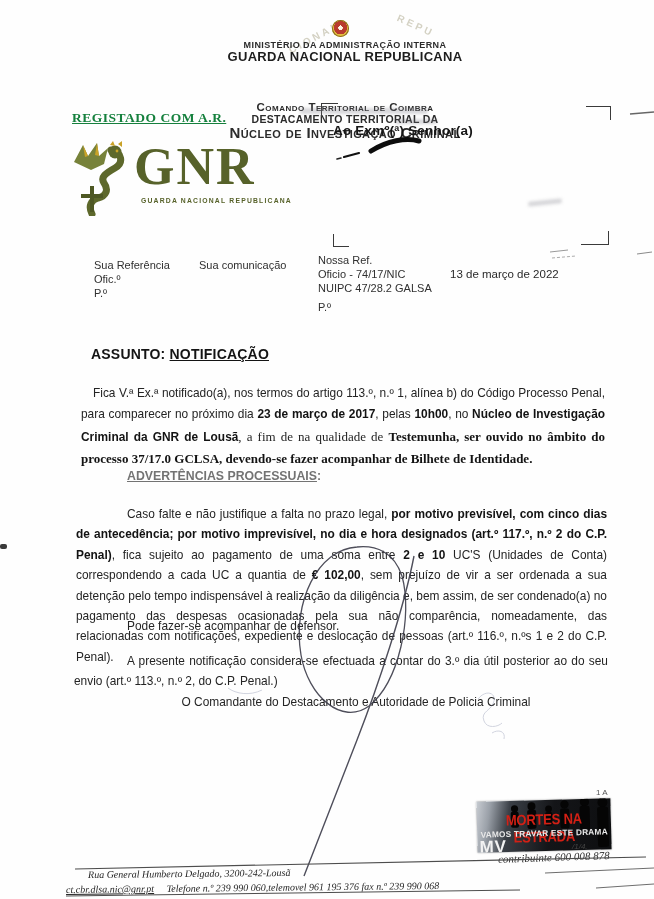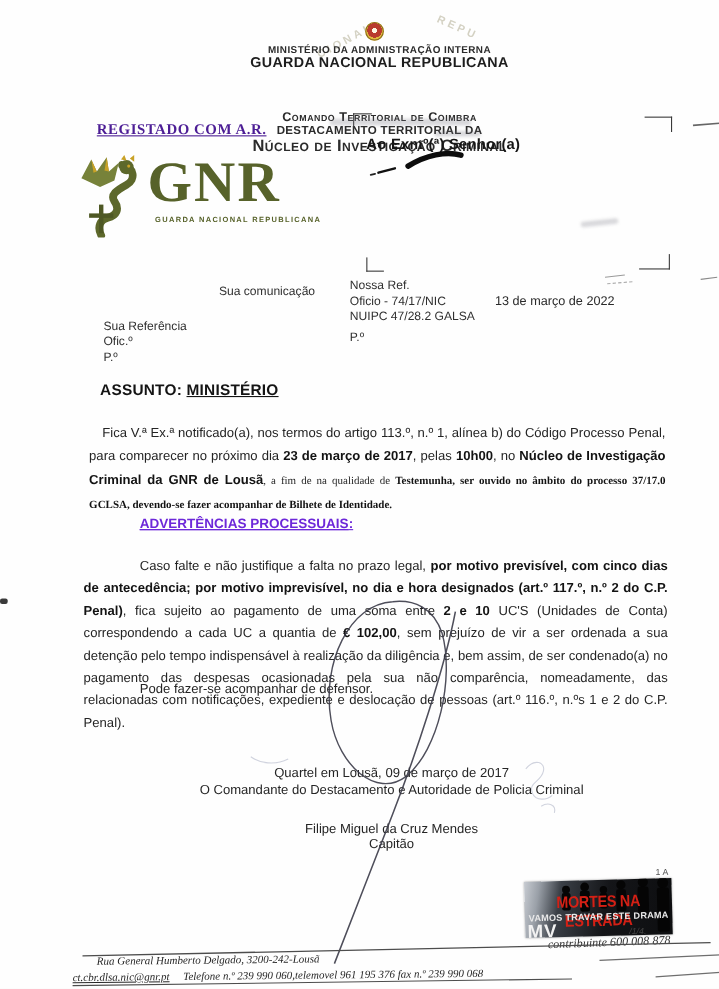--- a/index.html
+++ b/index.html
@@ -12,46 +12,46 @@
   .lh-force{font-size:13px;font-weight:bold;letter-spacing:.3px;color:#1d1d1d;}
   .lh-command{font-size:11.5px;font-weight:bold;font-variant:small-caps;letter-spacing:.5px;color:#2b2b2b;margin-top:36px;}
   .lh-detachment{font-size:10.5px;font-weight:bold;letter-spacing:.3px;color:#2b2b2b;}
   .lh-unit{font-size:15px;font-weight:bold;font-variant:small-caps;letter-spacing:.4px;color:#2b2b2b;}
   .emblem{left:332px;top:20px;width:17px;height:17px;border-radius:50%;
           background:radial-gradient(circle at 50% 45%, #fdf6e2 0 17%, #b93b2e 18% 52%, #e3bd3e 53% 100%);
           box-shadow:0 0 0 1px #8a6d1f inset;}
   .watermark{color:#c6c3b0;font-weight:bold;font-size:10px;letter-spacing:3px;opacity:.75;}
   
   .registered{left:72px;top:110px;font-family:"Liberation Serif",serif;font-size:13.5px;font-weight:bold;
-              letter-spacing:.5px;text-decoration:underline;color:#4c1d95;margin-left:16px;}
+              letter-spacing:.5px;text-decoration:underline;color:#15803d;}
   .addressee{left:333px;top:123px;font-size:13.5px;font-weight:bold;color:#161616;letter-spacing:.2px;}
   .bracket{position:absolute;border-color:#3a3a3a;border-style:solid;border-width:0;}
   .br-tl{left:321px;top:103px;width:16px;height:13px;border-left-width:1.6px;border-top-width:1.6px;}
   .br-tr{left:586px;top:106px;width:24px;height:13px;border-right-width:1.6px;border-top-width:1.6px;}
   .br-bl{left:333px;top:234px;width:15px;height:12px;border-left-width:1.6px;border-bottom-width:1.6px;}
   .br-br{left:581px;top:231px;width:27px;height:13px;border-right-width:1.6px;border-bottom-width:1.6px;}
   
   .gnr-acronym{left:134px;top:141px;font-family:"Liberation Serif",serif;font-size:52px;font-weight:bold;
                letter-spacing:2px;line-height:1;}
   .gnr-caption{left:141px;top:197px;font-size:6.8px;font-weight:bold;letter-spacing:1.2px;}
   
   .ref{font-size:11px;line-height:13.8px;color:#303030;}
   .ref-date{left:450px;top:268px;font-size:11.5px;color:#2a2a2a;}
   
   .subject{left:91px;top:346px;font-size:14px;font-weight:bold;color:#141414;letter-spacing:.2px;}
   .subject .u{text-decoration:underline;}
   .para{position:absolute;text-align:justify;font-size:11.9px;color:#242424;}
   .p1{left:81px;top:371px;width:524px;line-height:21.5px;text-indent:12px;}
-  .warn-h{left:127px;top:469px;font-size:12.3px;font-weight:bold;color:#6d28d9;text-decoration:underline;}
+  .warn-h{left:127px;top:469px;font-size:12.3px;font-weight:bold;color:#737373;}
   .warn-h .u{text-decoration:underline;}
   .p2{left:76px;top:492px;width:531px;line-height:20.4px;text-indent:51px;}
   .p3{left:74px;top:604px;width:534px;line-height:20.4px;text-indent:53px;text-align:left;}
   .p4{left:74px;top:639px;width:534px;line-height:20.5px;text-indent:53px;}
   .seg-b{font-weight:bold;color:#131313;}
-  .seg-serif{font-family:"Liberation Serif",serif;font-size:10px;}
+  .seg-serif{font-family:"Liberation Serif",serif;font-size:13px;}
   
   .sigblock{left:100px;top:695px;width:512px;text-align:center;font-size:11.9px;line-height:15.5px;color:#252525;}
   .signame{left:100px;top:746px;width:512px;text-align:center;font-size:11.9px;line-height:14px;color:#252525;}
   
   .sticker{left:477px;top:800px;width:134px;height:51px;transform:rotate(-1.5deg);
            background:linear-gradient(100deg,#c8ccd2 0%,#9aa0a8 10%,#3a3f46 24%,#141518 55%,#0d0e10 100%);
            overflow:hidden;box-shadow:0 0 2px rgba(0,0,0,.4);}
   .sticker svg{position:absolute;left:0;top:0;}
   .stk-l1{position:absolute;left:0;top:13px;width:100%;text-align:center;font-weight:bold;font-size:13px;
           letter-spacing:-.2px;transform:scaleY(1.15);}
@@ -109,58 +109,54 @@
       <circle cx="49" cy="12" r="6.5" fill="#5d682b"></circle>
       <circle cx="51" cy="11" r="1.4" fill="#c9a227"></circle>
       <path d="M44 5 L47 1 L49 6 Z M52 4 L56 1 L56 7 Z" fill="#c9a227"></path>
       <rect x="24" y="46" width="4" height="26" fill="#4e5824"></rect>
       <rect x="15" y="54" width="22" height="4" fill="#4e5824"></rect>
     </svg>
   </div>
   <div class="abs gnr-acronym" style="color: rgb(87, 98, 42);">GNR</div>
   <div class="abs gnr-caption" style="color: rgb(87, 98, 42);">GUARDA NACIONAL REPUBLICANA</div>
 
-  <div class="abs ref" style="left:94px;top:259px;margin-top:32px;">
+  <div class="abs ref" style="left:94px;top:259px;">
     <div>Sua Referência</div>
     <div>Ofic.º</div>
     <div>P.º</div>
   </div>
   <div class="abs ref" style="left:199px;top:259px;">
     <div>Sua comunicação</div>
   </div>
   <div class="abs ref" style="left:318px;top:254px;">
     <div>Nossa Ref.</div>
     <div>Oficio - 74/17/NIC</div>
     <div>NUIPC 47/28.2 GALSA</div>
     <div style="margin-top:6px;">P.º</div>
   </div>
   <div class="abs ref-date">13 de março de 2022</div>
 
   <div class="abs subject">
     <span>ASSUNTO:</span>
     <span> </span>
-    <span class="u">MINISTÉRIO</span>
+    <span class="u">NOTIFICAÇÃO</span>
   </div>
 
   <p class="para p1"><span>Fica V.ª Ex.ª notificado(a), nos termos do artigo 113.º, n.º 1, alínea b) do Código Processo Penal, para comparecer no próximo dia </span><span class="seg-b">23 de março de 2017</span><span>, pelas </span><span class="seg-b">10h00</span><span>, no </span><span class="seg-b">Núcleo de Investigação Criminal da GNR de Lousã</span><span class="seg-serif">, a fim de na qualidade de </span><span class="seg-b seg-serif">Testemunha, ser ouvido no âmbito do processo 37/17.0 GCLSA, devendo-se fazer acompanhar de Bilhete de Identidade.</span></p>
 
   <div class="abs warn-h">
     <span class="u">ADVERTÊNCIAS PROCESSUAIS</span><span>:</span>
   </div>
 
   <p class="para p2"><span>Caso falte e não justifique a falta no prazo legal, </span><span class="seg-b">por motivo previsível, com cinco dias de antecedência; por motivo imprevisível, no dia e hora designados (art.º 117.º, n.º 2 do C.P. Penal)</span><span>, fica sujeito ao pagamento de uma soma entre </span><span class="seg-b">2 e 10</span><span> UC'S (Unidades de Conta) correspondendo a cada UC a quantia de </span><span class="seg-b">€ 102,00</span><span>, sem prejuízo de vir a ser ordenada a sua detenção pelo tempo indispensável à realização da diligência e, bem assim, de ser condenado(a) no pagamento das despesas ocasionadas pela sua não comparência, nomeadamente, das relacionadas com notificações, expediente e deslocação de pessoas (art.º 116.º, n.ºs 1 e 2 do C.P. Penal).</span></p>
   <p class="para p3">Pode fazer-se acompanhar de defensor.</p>
+  <p class="para p4">A presente notificação considera-se efectuada a contar do 3.º dia útil posterior ao do seu envio (art.º 113.º, n.º 2, do C.P. Penal.)</p>
 
   <div class="abs sigblock">
-    <div>Quartel em Lousã, 09 de março de 2017</div>
     <div>O Comandante do Destacamento e Autoridade de Policia Criminal</div>
-  </div>
-  <div class="abs signame">
-    <div>Filipe Miguel da Cruz Mendes</div>
-    <div>Capitão</div>
   </div>
 
   <div class="abs sticker">
     <svg width="134" height="51" viewBox="0 0 134 51">
       <g fill="#050505">
         <circle cx="38" cy="8" r="3.6"></circle>
           <rect x="34" y="11" width="8" height="16" rx="2"></rect>
         <circle cx="55" cy="6" r="4"></circle>
           <rect x="50.5" y="9.5" width="9" height="19" rx="2"></rect>
         <circle cx="72" cy="9" r="3.4"></circle>

